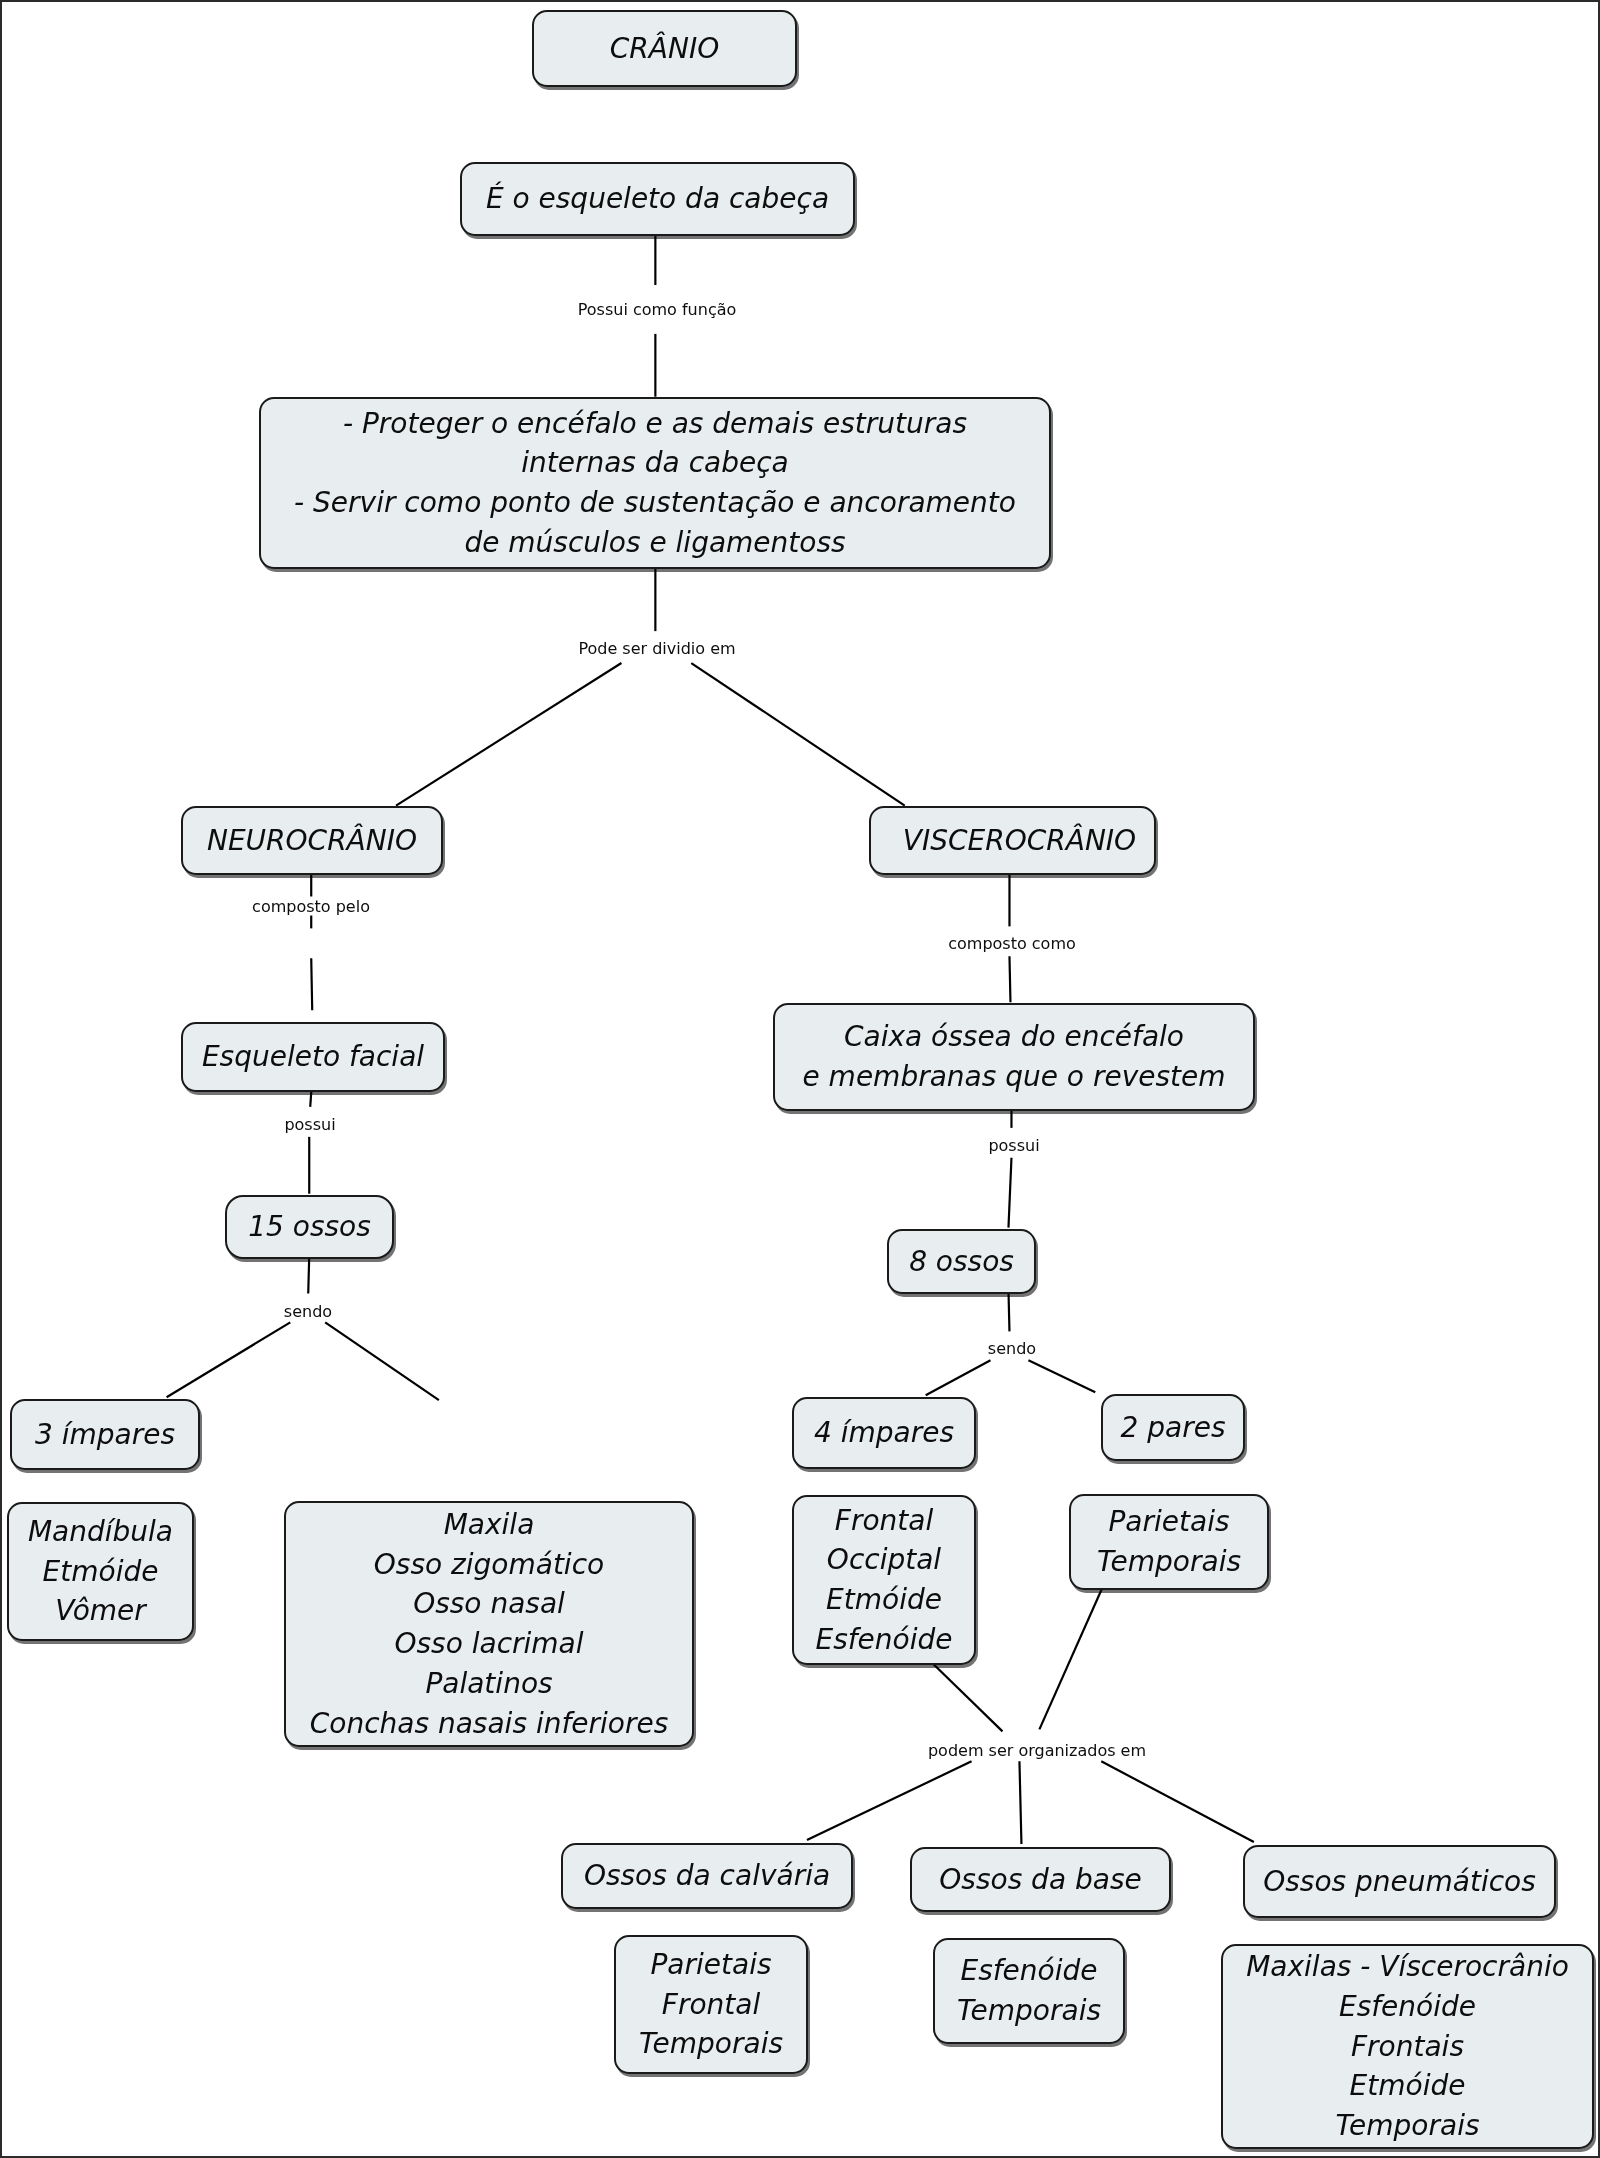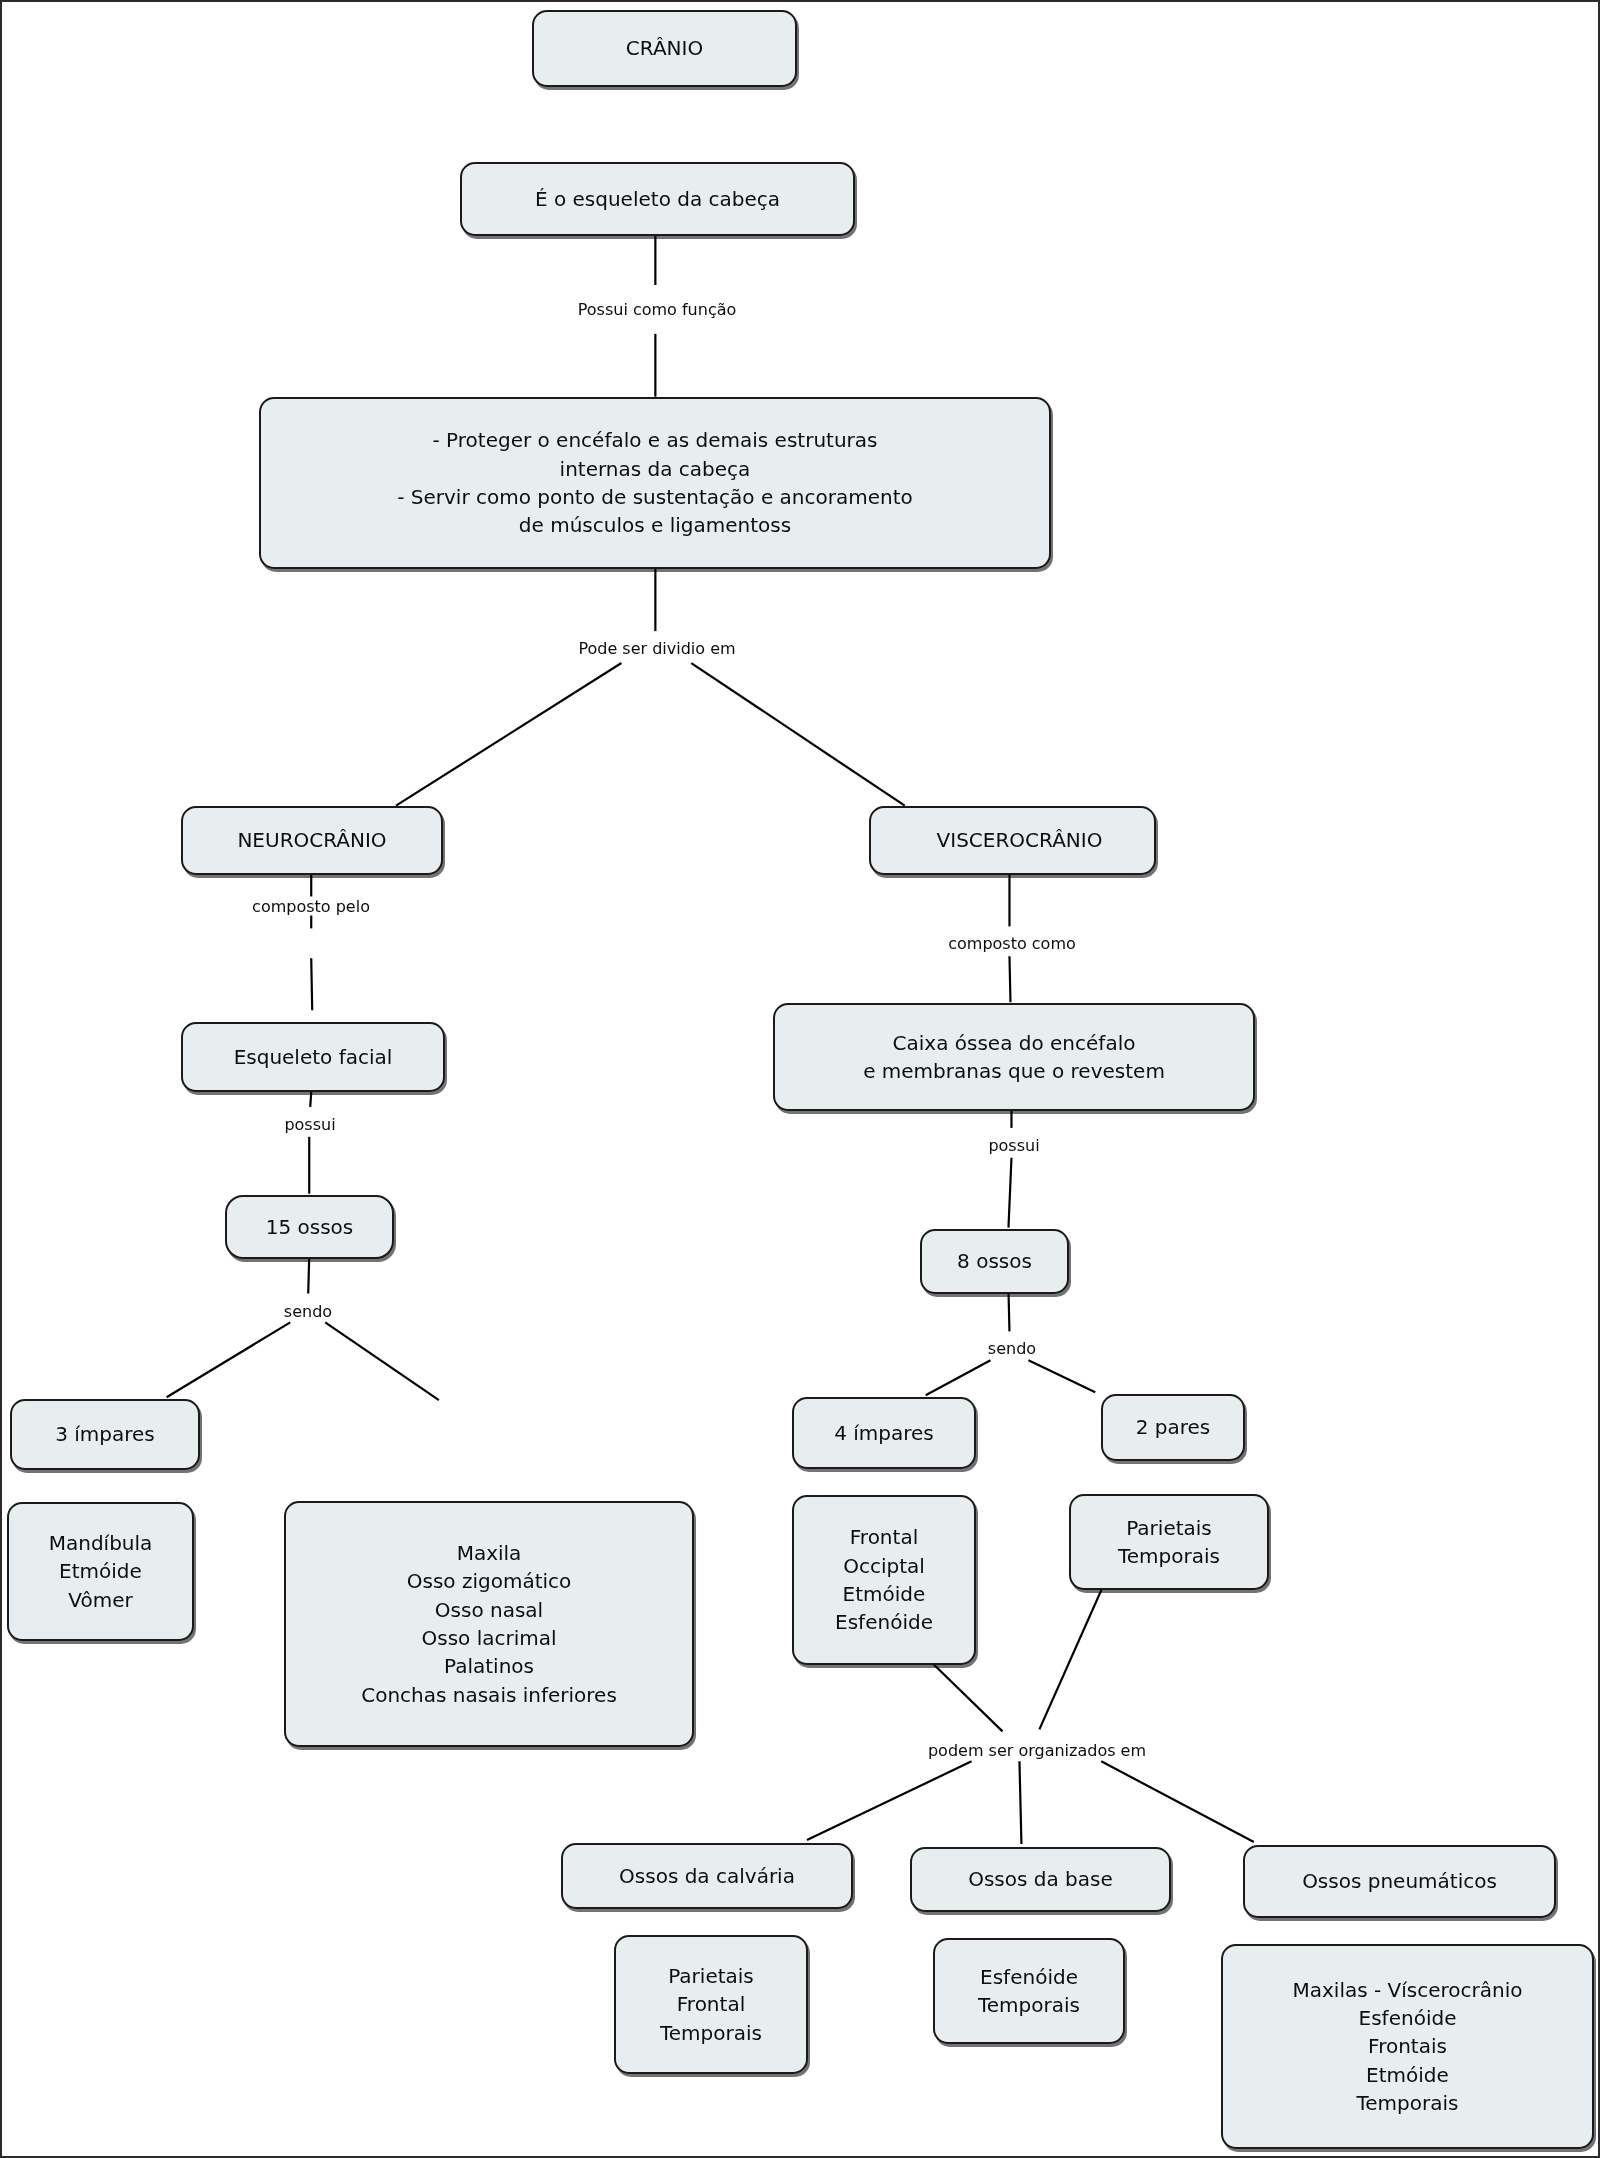--- a/index.html
+++ b/index.html
@@ -17,24 +17,25 @@
   #wires line{stroke:#000;stroke-width:2.2;}
   .node{
     position:absolute;
     display:flex;align-items:center;justify-content:center;
     text-align:center;
     background:#e8eef0;
     border:2.5px solid #1a1a1a;
     border-radius:15px;
     box-shadow:2px 3px 0 rgba(0,0,0,0.55);
     box-sizing:border-box;
-    font-size:20px;line-height:1.42;
+    font-size:28px;line-height:1.42;
     white-space:pre-line;
     padding:2px 6px;
     cursor:default;
+    font-style:italic;
   }
   .phrase{
     position:absolute;
     transform:translate(-50%,-50%);
     font-size:16px;
     white-space:nowrap;
     background:#ffffff;
     padding:0 4px;
     cursor:default;
   }
@@ -84,21 +85,21 @@
 
   <div class="node" style="left:867px;top:804px;width:287px;height:69px;padding-left:20px;">VISCEROCRÂNIO</div>
 
   <div class="node" style="left:179px;top:1009px;width:264px;height:70px;margin-top:11px;">Esqueleto facial</div>
 
   <div class="node" style="left:771px;top:1001px;width:482px;height:108px;">Caixa óssea do encéfalo
 e membranas que o revestem</div>
 
   <div class="node" style="left:223px;top:1193px;width:169px;height:64px;border-radius:18px;">15 ossos</div>
 
-  <div class="node" style="left:918px;top:1227px;width:149px;height:65px;">8 ossos</div>
+  <div class="node" style="left:885px;top:1227px;width:149px;height:65px;">8 ossos</div>
 
   <div class="node" style="left:8px;top:1397px;width:190px;height:71px;">3 ímpares</div>
 
 
   <div class="node" style="left:790px;top:1395px;width:184px;height:72px;">4 ímpares</div>
 
   <div class="node" style="left:1099px;top:1392px;width:144px;height:67px;">2 pares</div>
 
   <div class="node" style="left:5px;top:1500px;width:187px;height:139px;">Mandíbula
 Etmóide

